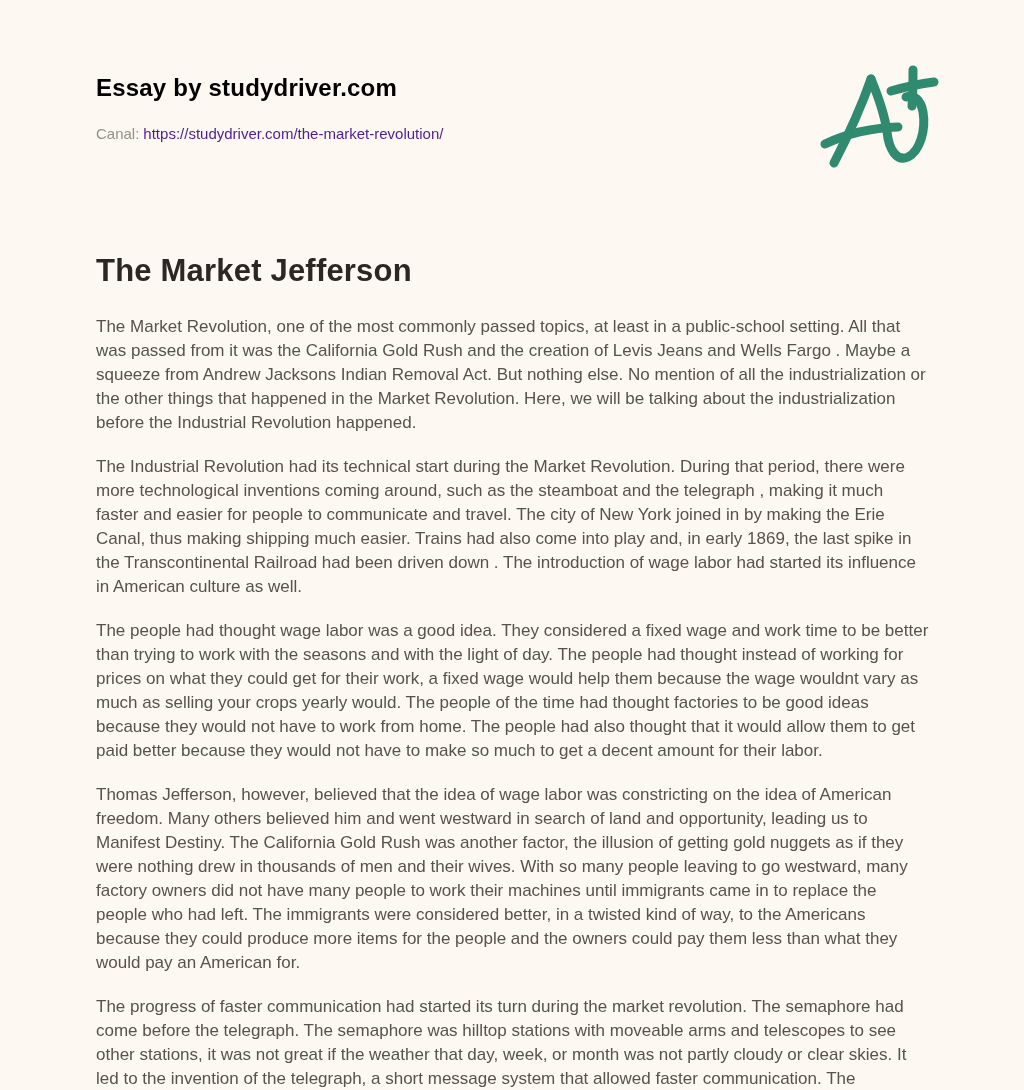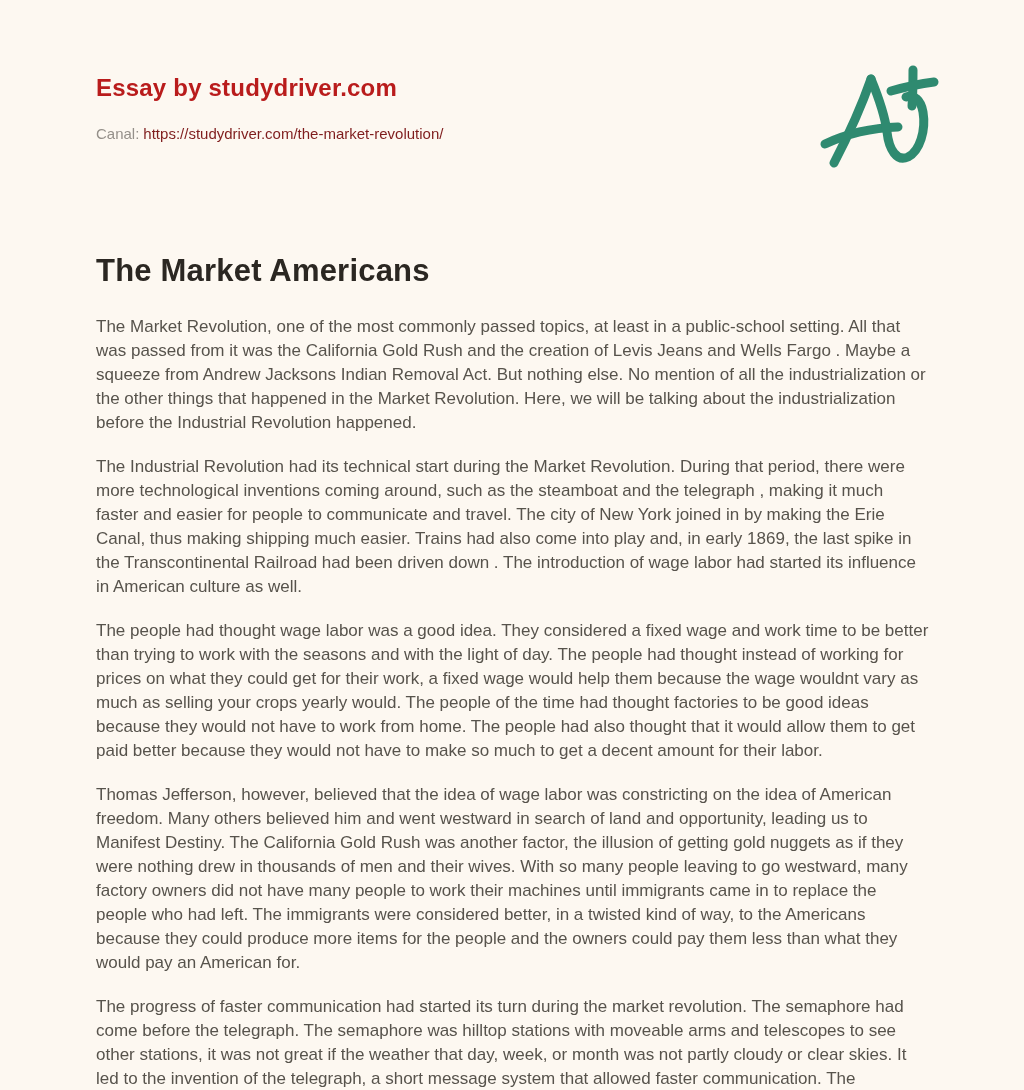--- a/index.html
+++ b/index.html
@@ -13,32 +13,32 @@
     overflow: hidden;
     position: relative;
     font-family: "Liberation Sans", sans-serif;
   }
   .site-title {
     position: absolute;
     left: 96px;
     top: 74px;
     font-size: 24px;
     font-weight: 700;
-    color: #b91c1c;
+    color: #000000;
     letter-spacing: 0.2px;
   }
   .source-line {
     position: absolute;
     left: 96px;
     top: 125px;
     font-size: 15px;
     color: #95908a;
   }
   .source-line a {
-    color: #7f1d1d;
+    color: #4c1d95;
     text-decoration: none;
     margin-left: 4px;
   }
   .logo {
     position: absolute;
     left: 818px;
     top: 64px;
     width: 126px;
     height: 104px;
   }
@@ -76,21 +76,21 @@
 <svg class="logo" viewBox="0 0 126 104">
   <g fill="none" stroke-width="9" stroke-linecap="round" stroke-linejoin="round" stroke="#2f8a70">
     <path d="M53,15 C45,38 30,72 16,99"></path>
     <path d="M7,80 C28,70 52,64 80,63"></path>
     <path d="M53,15 C60,32 67,52 69,68 C71,86 79,98 90,93 C102,87 108,66 105,48 C103,36 96,30 88,33"></path>
     <path d="M95,6 C95,18 95,30 94,42"></path>
     <path d="M73,27 C87,23 100,20 116,18"></path>
   </g>
 </svg>
 
-<div class="essay-title">The Market Americans</div>
+<div class="essay-title">The Market Jefferson</div>
 
 <div class="essay-body">
   <p>The Market Revolution, one of the most commonly passed topics, at least in a public-school setting. All that was passed from it was the California Gold Rush and the creation of Levis Jeans and Wells Fargo . Maybe a squeeze from Andrew Jacksons Indian Removal Act. But nothing else. No mention of all the industrialization or the other things that happened in the Market Revolution. Here, we will be talking about the industrialization before the Industrial Revolution happened.</p>
   <p>The Industrial Revolution had its technical start during the Market Revolution. During that period, there were more technological inventions coming around, such as the steamboat and the telegraph , making it much faster and easier for people to communicate and travel. The city of New York joined in by making the Erie Canal, thus making shipping much easier. Trains had also come into play and, in early 1869, the last spike in the Transcontinental Railroad had been driven down . The introduction of wage labor had started its influence in American culture as well.</p>
   <p>The people had thought wage labor was a good idea. They considered a fixed wage and work time to be better than trying to work with the seasons and with the light of day. The people had thought instead of working for prices on what they could get for their work, a fixed wage would help them because the wage wouldnt vary as much as selling your crops yearly would. The people of the time had thought factories to be good ideas because they would not have to work from home. The people had also thought that it would allow them to get paid better because they would not have to make so much to get a decent amount for their labor.</p>
   <p>Thomas Jefferson, however, believed that the idea of wage labor was constricting on the idea of American freedom. Many others believed him and went westward in search of land and opportunity, leading us to Manifest Destiny. The California Gold Rush was another factor, the illusion of getting gold nuggets as if they were nothing drew in thousands of men and their wives. With so many people leaving to go westward, many factory owners did not have many people to work their machines until immigrants came in to replace the people who had left. The immigrants were considered better, in a twisted kind of way, to the Americans because they could produce more items for the people and the owners could pay them less than what they would pay an American for.</p>
   <p>The progress of faster communication had started its turn during the market revolution. The semaphore had come before the telegraph. The semaphore was hilltop stations with moveable arms and telescopes to see other stations, it was not great if the weather that day, week, or month was not partly cloudy or clear skies. It led to the invention of the telegraph, a short message system that allowed faster communication. The telegraph was widespread by nineteenth century, its easier way of communication made the business industry e</p>
 </div>
 
 </body></html>

